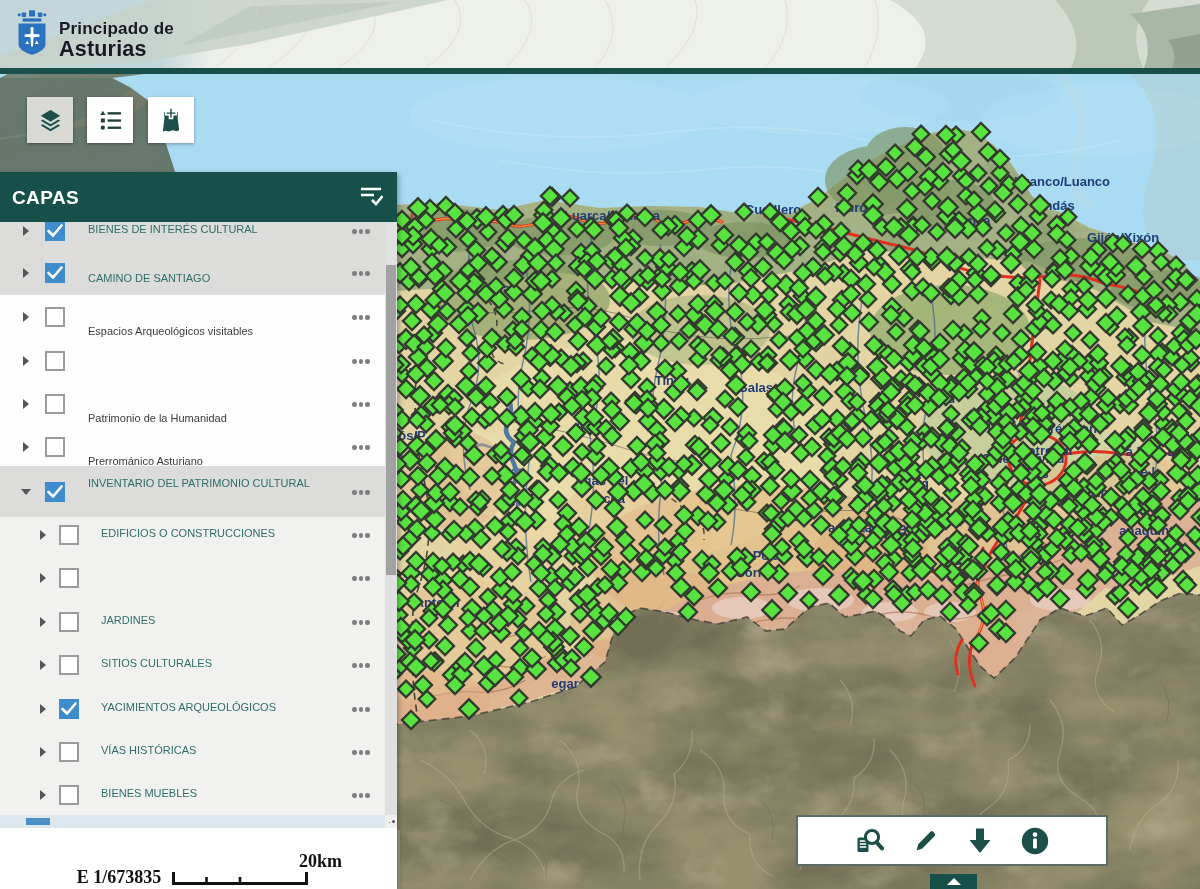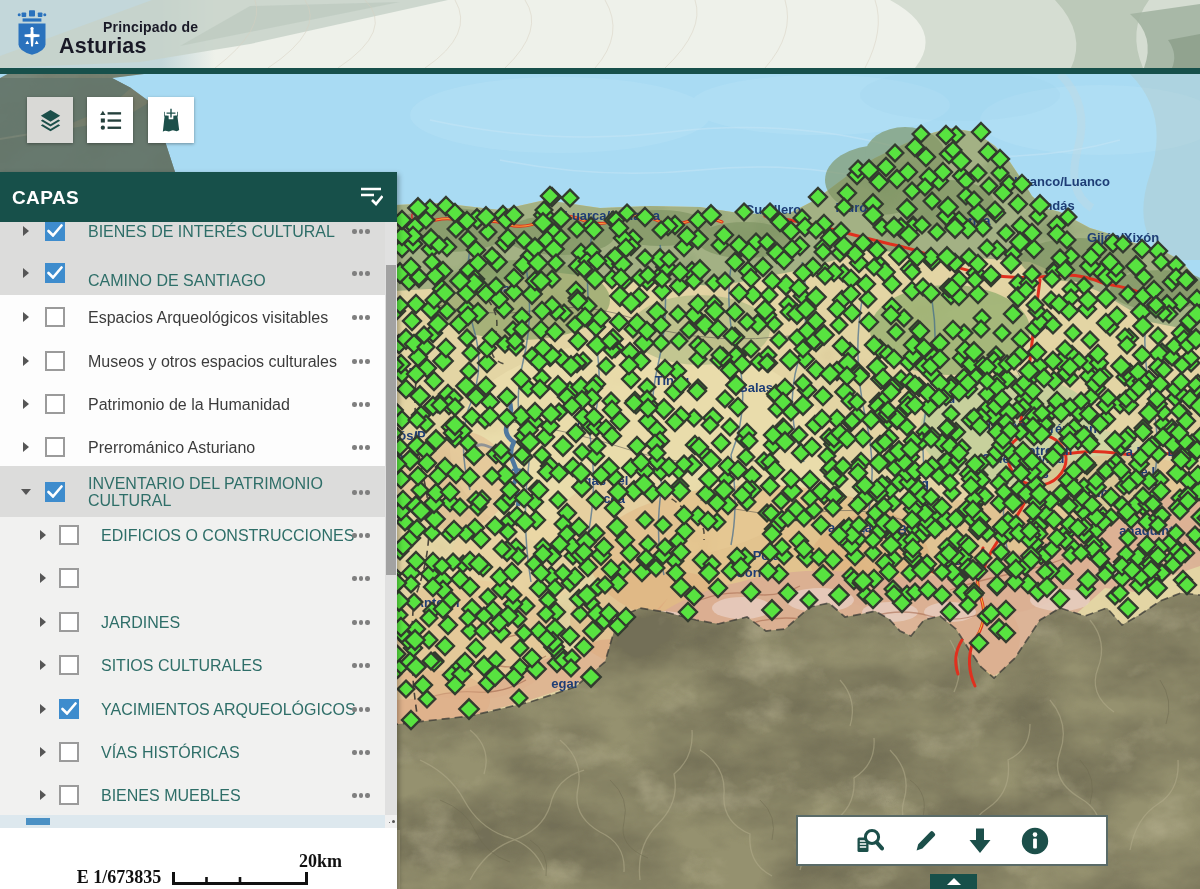--- a/index.html
+++ b/index.html
@@ -2,21 +2,21 @@
 <html><head><meta charset="utf-8">
 <style>
 html,body{margin:0;padding:0;width:1200px;height:889px;overflow:hidden;
 font-family:"Liberation Sans",sans-serif;}
 #stage{position:relative;width:1200px;height:889px;overflow:hidden;background:#a9dbf3;}
 #map{position:absolute;left:0;top:0;}
 
 #hdr{position:absolute;left:0;top:0;width:1200px;height:68px;}
 #logo{position:absolute;left:17px;top:9px;}
 #htxt{position:absolute;left:59px;top:20px;color:#191926;line-height:1;}
-#htxt .l1{font-size:14px;font-weight:bold;letter-spacing:.2px;margin-left:44px;}
+#htxt .l1{font-size:17px;font-weight:bold;letter-spacing:.2px;}
 #htxt .l2{font-size:21.5px;font-weight:bold;margin-top:2px;letter-spacing:.2px;}
 
 .tbtn{position:absolute;top:97px;width:46px;height:46px;background:#fff;border:0;
 box-shadow:0 1px 3px rgba(0,0,0,.35);display:flex;align-items:center;justify-content:center;}
 #b1{left:27px;background:#d9d9d6;}
 #b2{left:87px;}
 #b3{left:148px;}
 
 #panel{position:absolute;left:0;top:172px;width:397px;height:836px;background:#ffffff;
 box-shadow:2px 2px 5px rgba(0,0,0,.3);}
@@ -24,23 +24,23 @@
 #phead .t{position:absolute;left:12px;top:15px;font-size:19px;font-weight:bold;letter-spacing:.4px;}
 #phead svg{position:absolute;right:14px;top:14px;}
 #rows{position:absolute;left:0;top:50px;width:385px;height:593px;overflow:hidden;}
 .arr{position:absolute;width:0;height:0;}
 .arr.r{border-left:6.5px solid #565656;border-top:5px solid transparent;border-bottom:5px solid transparent;}
 .arr.d{border-top:6.5px solid #565656;border-left:5px solid transparent;border-right:5px solid transparent;}
 .cb{position:absolute;width:20px;height:20px;box-sizing:border-box;}
 .cb.on{background:#3e8ccd;}
 .cb.off{background:#fff;border:2px solid #9b9b9b;}
 .cb.on svg{position:absolute;left:2px;top:3px;}
-.lbl{position:absolute;font-size:16px;white-space:nowrap;}
+.lbl{position:absolute;font-size:11px;white-space:nowrap;}
 .lbl.up{color:#2e6e68;}
-.lbl.dk{color:#3c3c3c;}
+.lbl.dk{color:#3c3c3c;margin-top:16px;}
 .dots{position:absolute;left:352px;width:22px;height:6px;}
 .dots i{display:inline-block;width:4.5px;height:4.5px;border-radius:50%;background:#7f7f7f;margin-right:2.2px;vertical-align:top;}
 
 #vsb{position:absolute;right:0;top:50px;width:12px;height:593px;background:#e0e0e0;}
 #vsbt{position:absolute;left:1px;top:43px;width:10px;height:310px;background:#a2a2a2;}
 #hsb{position:absolute;left:0;top:643px;width:385px;height:13px;background:#dde8ee;}
 #hsbt{position:absolute;left:26px;top:3px;width:24px;height:7px;background:#4a90c4;}
 #corner{position:absolute;right:0;top:643px;width:12px;height:13px;background:#f0f0f0;}
 #corner:after{content:"";position:absolute;right:2px;top:5px;width:3px;height:3px;border-radius:50%;background:#555;box-shadow:-4px 1px 0 -1px #555;}
 
@@ -1940,21 +1940,20 @@
           </svg>
         </div>
         <div class="lbl up" style="left:88px;top:50px">CAMINO DE SANTIAGO</div>
         <div class="dots" style="top:49px"><i></i><i></i><i></i></div>
         <div class="arr r" style="left:23px;top:90px"></div>
         <div class="cb off" style="left:45px;top:85px"></div>
         <div class="lbl dk" style="left:88px;top:86.5px">Espacios Arqueológicos visitables</div>
         <div class="dots" style="top:93px"><i></i><i></i><i></i></div>
         <div class="arr r" style="left:23px;top:134px"></div>
         <div class="cb off" style="left:45px;top:129px"></div>
-        <div class="lbl dk" style="left:88px;top:130.5px">Museos y otros espacios culturales</div>
         <div class="dots" style="top:137px"><i></i><i></i><i></i></div>
         <div class="arr r" style="left:23px;top:177px"></div>
         <div class="cb off" style="left:45px;top:172px"></div>
         <div class="lbl dk" style="left:88px;top:173.5px">Patrimonio de la Humanidad</div>
         <div class="dots" style="top:180px"><i></i><i></i><i></i></div>
         <div class="arr r" style="left:23px;top:220px"></div>
         <div class="cb off" style="left:45px;top:215px"></div>
         <div class="lbl dk" style="left:88px;top:216.5px">Prerrománico Asturiano</div>
         <div class="dots" style="top:223px"><i></i><i></i><i></i></div>
         <div class="arr d" style="left:21px;top:267px"></div>

